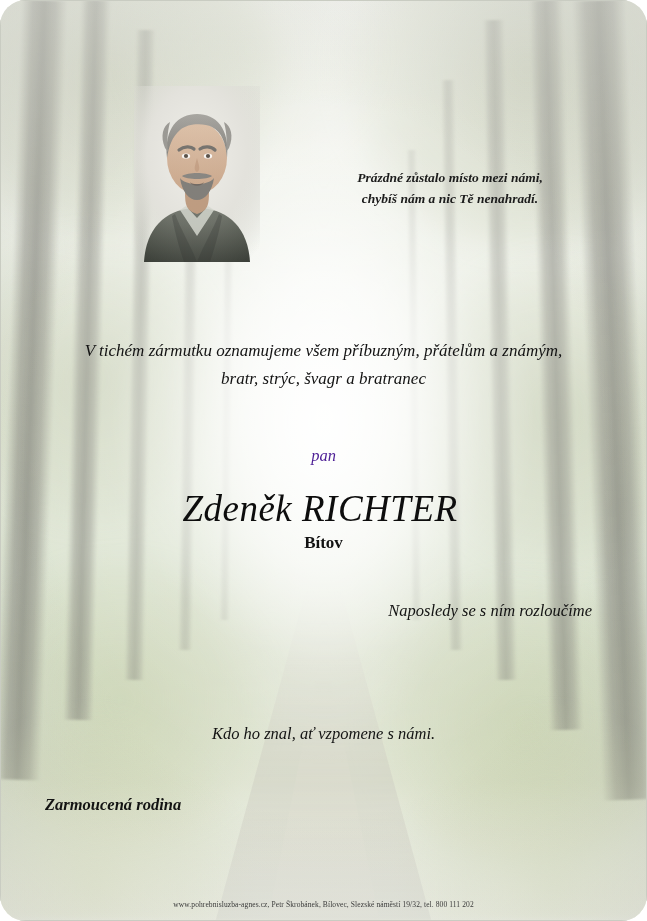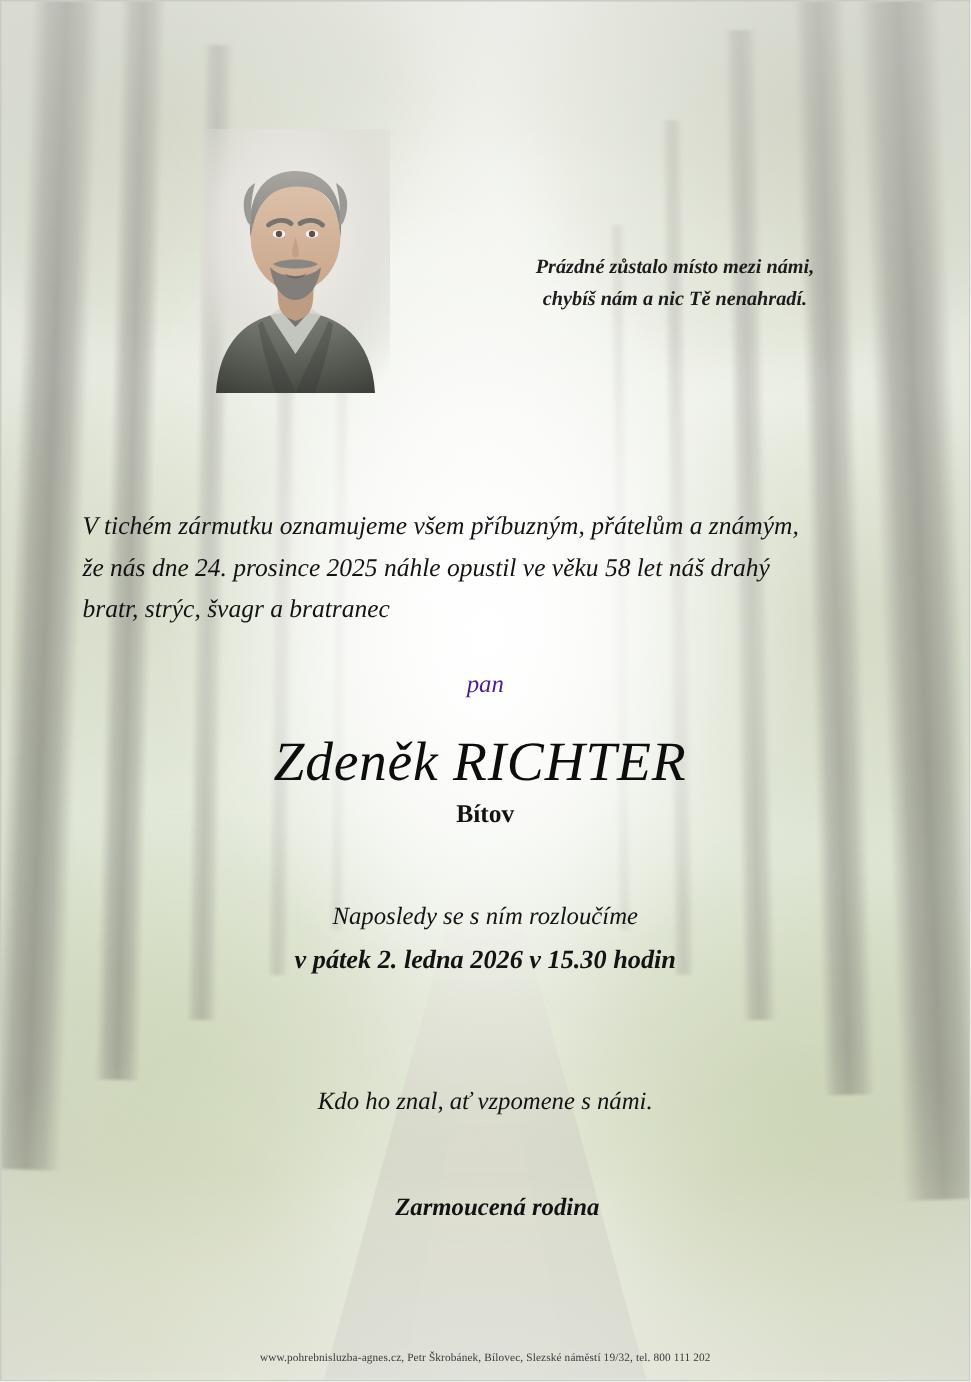--- a/index.html
+++ b/index.html
@@ -8,20 +8,21 @@
     background: #ffffff;
   }
   #page {
     position: relative;
     width: 647px;
     height: 921px;
     overflow: hidden;
     background: #f3f3ef;
     font-family: "Liberation Serif", serif;
     color: #1a1a1a;
+    border-radius: 26px;
   }
 
   
   .bg {
     position: absolute;
     inset: 0;
     overflow: hidden;
   }
   .bg-base {
     position: absolute;
@@ -172,20 +173,21 @@
     font-size: 13.5px;
     line-height: 1.55;
     color: #1c1c1c;
   }
 
   .announce {
     position: absolute;
     left: 55px;
     top: 337px;
     width: 537px;
+    text-align: center;
     font-style: italic;
     font-size: 17px;
     line-height: 1.62;
     color: #131313;
   }
 
   .pan {
     position: absolute;
     left: 0;
     top: 446px;
@@ -217,21 +219,21 @@
     font-weight: bold;
     font-size: 17px;
     color: #131313;
   }
 
   .farewell {
     position: absolute;
     left: 55px;
     top: 598px;
     width: 537px;
-    text-align: center;
+    text-align: right;
     font-style: italic;
     font-size: 16.5px;
     line-height: 1.62;
     color: #131313;
   }
   .farewell .strong {
     font-weight: bold;
     font-size: 17.5px;
   }
 
@@ -241,24 +243,24 @@
     top: 724px;
     width: 537px;
     text-align: center;
     font-style: italic;
     font-size: 16.5px;
     color: #131313;
   }
 
   .family {
     position: absolute;
-    left: 63px;
+    left: 45px;
     top: 795px;
     width: 537px;
-    text-align: center;
+    text-align: left;
     font-style: italic;
     font-weight: bold;
     font-size: 16.5px;
     color: #131313;
   }
 
   .footer {
     position: absolute;
     left: 0;
     bottom: 12px;
@@ -363,33 +365,31 @@
       </svg>
     </div>
 
     <div class="verse">
       <div>Prázdné zůstalo místo mezi námi,</div>
       <div>chybíš nám a nic Tě nenahradí.</div>
     </div>
 
     <div class="announce">
       <div>V tichém zármutku oznamujeme všem příbuzným, přátelům a známým,</div>
-      <div>že nás dne 24. prosince 2025 náhle opustil ve věku 58 let náš drahý</div>
       <div>bratr, strýc, švagr a bratranec</div>
     </div>
 
     <div class="pan">pan</div>
 
     <div class="name">Zdeněk RICHTER</div>
 
     <div class="place">Bítov</div>
 
     <div class="farewell">
       <div>Naposledy se s ním rozloučíme</div>
-      <div class="strong">v pátek 2. ledna 2026 v 15.30 hodin</div>
     </div>
 
     <div class="remember">Kdo ho znal, ať vzpomene s námi.</div>
 
     <div class="family">Zarmoucená rodina</div>
 
     <div class="footer">www.pohrebnisluzba-agnes.cz, Petr Škrobánek, Bílovec, Slezské náměstí 19/32,  tel. 800 111 202</div>
   </div>
 
   <div class="page-border"></div>

